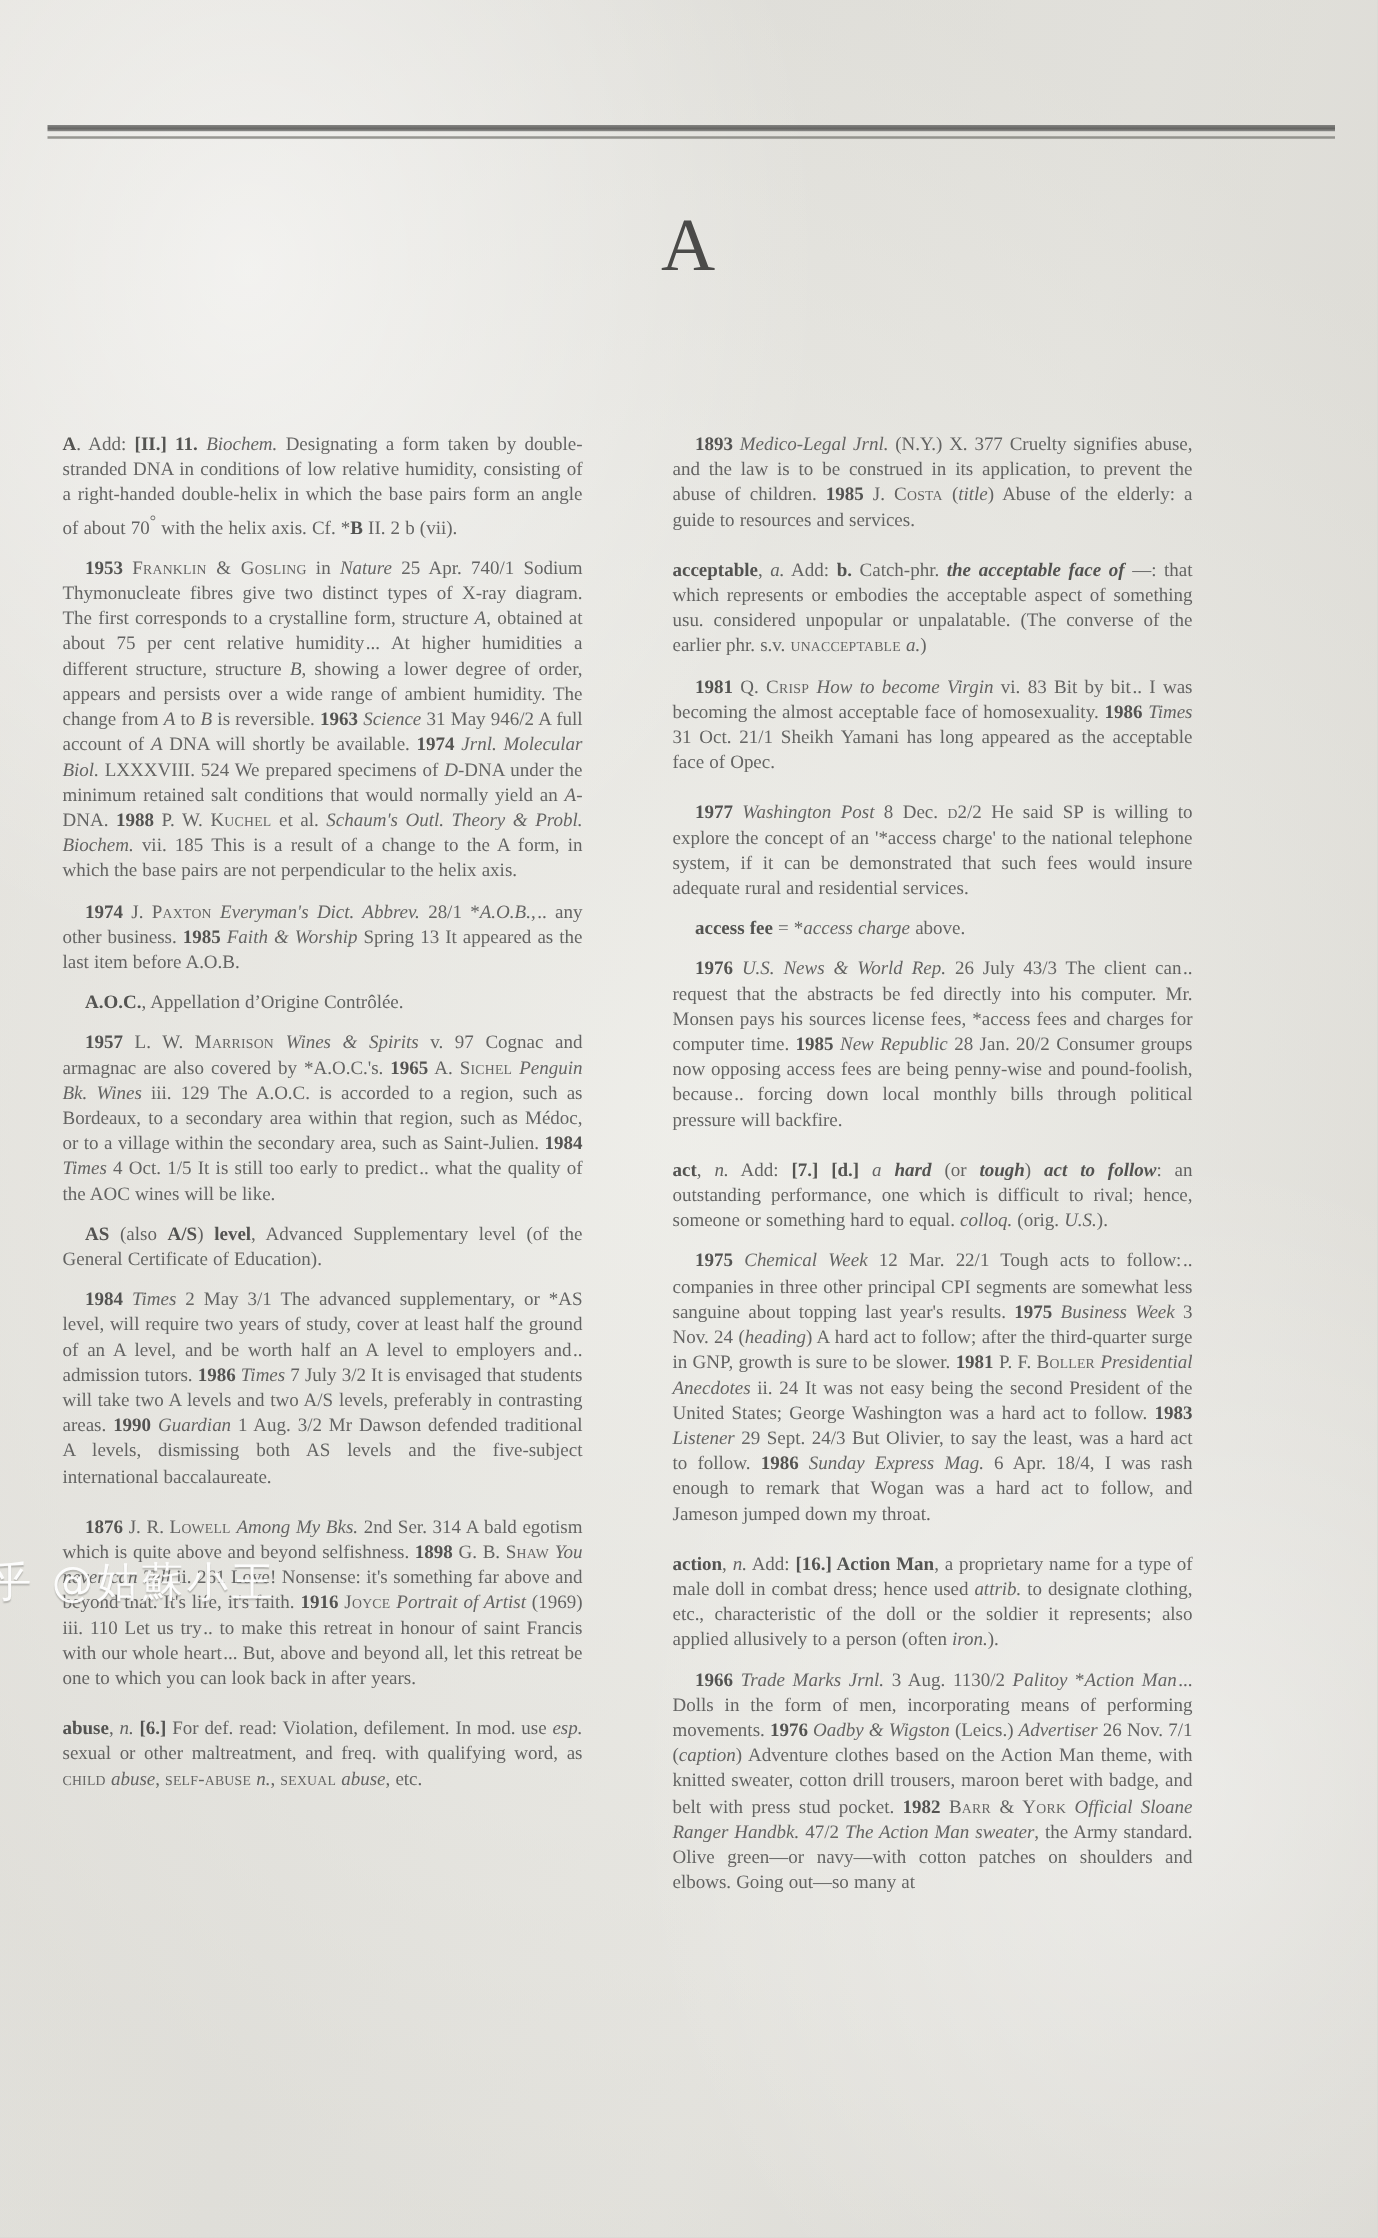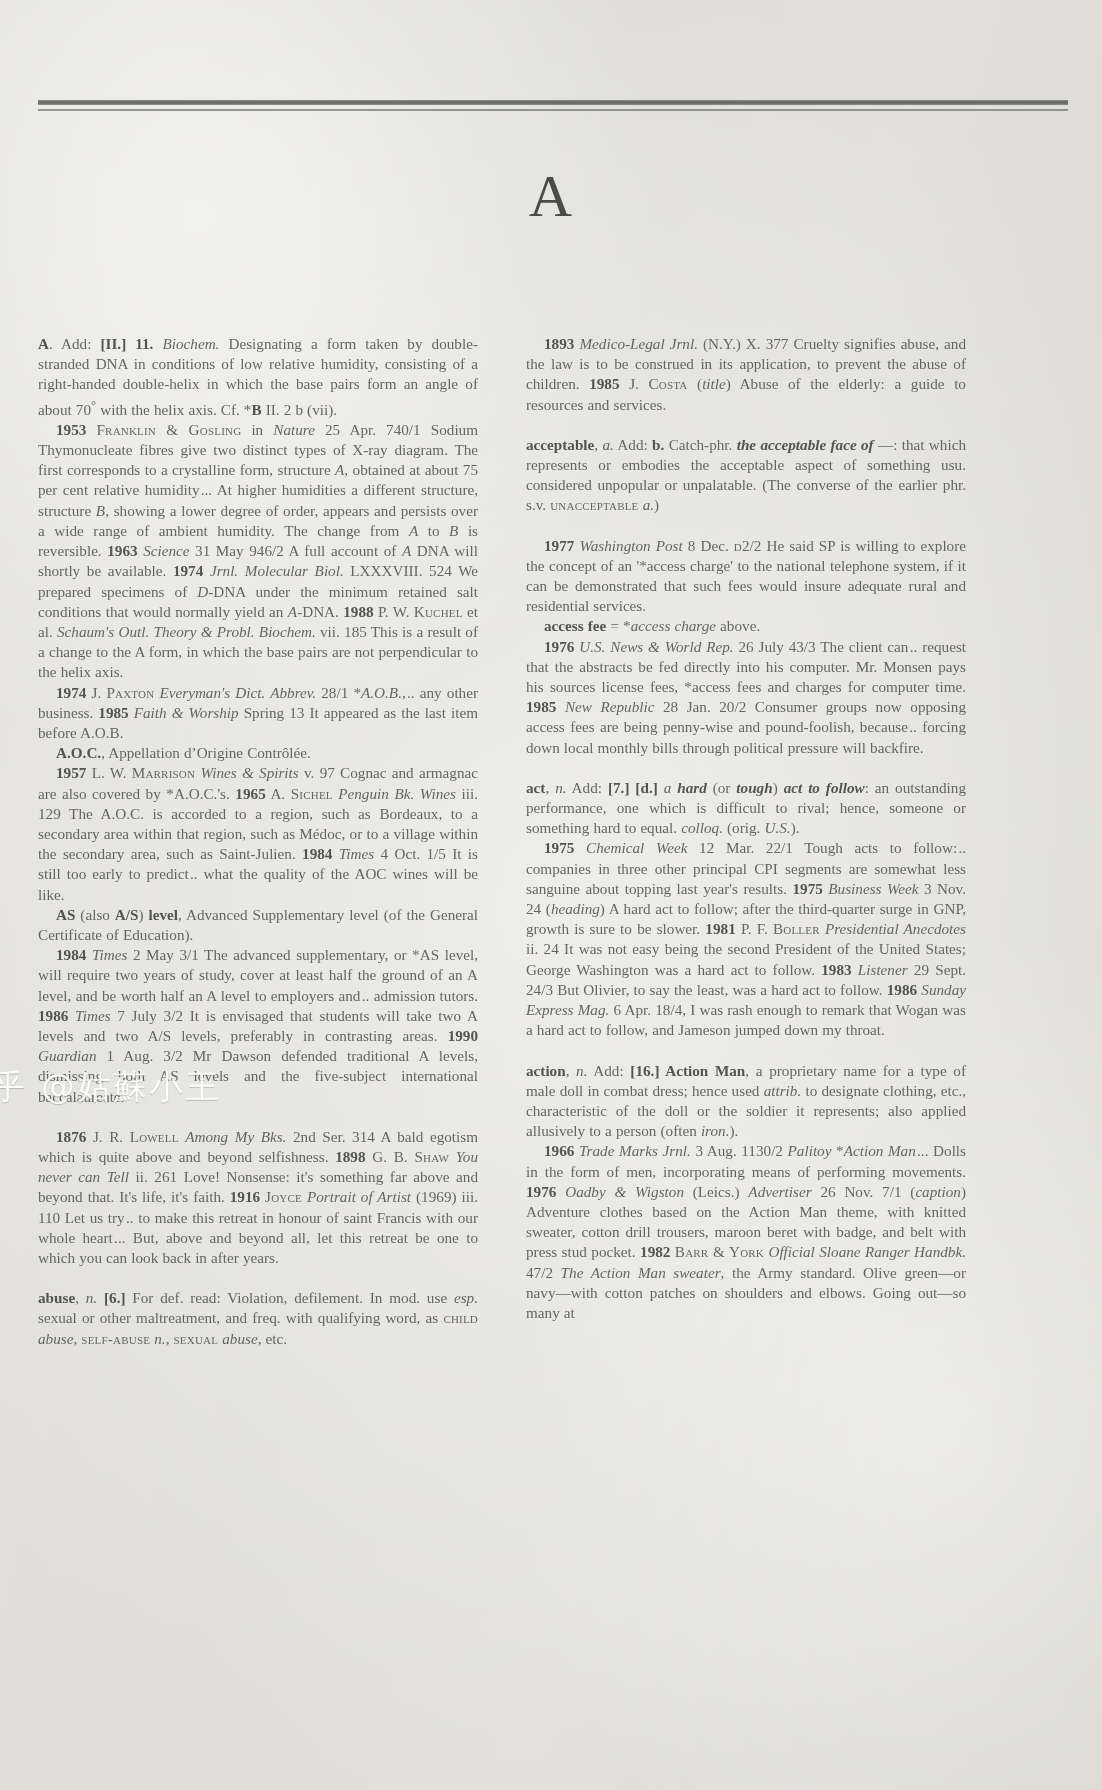--- a/index.html
+++ b/index.html
@@ -82,21 +82,21 @@
     line-height: 20.2px;
     text-align: justify;
     text-justify: inter-word;
     -webkit-hyphens: none;
     hyphens: none;
     word-spacing: 0.02em;
   }
 
   .entry { margin-bottom: 20px; }
   .entry:last-child { margin-bottom: 0; }
-  .blk { margin: 0; font-family: Liberation Serif, serif; }
+  .blk { margin: 12px; font-family: Liberation Serif, serif; }
   .quot { text-indent: 18px; }
   .sense { text-indent: 18px; }
 
   b, .b { font-weight: bold; color: #4c4c4a; }
   i, .i { font-style: italic; }
   .sc {
     font-variant: small-caps;
     letter-spacing: 0.2px;
   }
   .yr { font-weight: bold; }
@@ -146,20 +146,21 @@
         <div class="entry">
           <p class="blk"><b>abuse</b>, <i>n.</i> <b>[6.]</b> For def. read: Violation, defilement. In mod. use <i>esp.</i> sexual or other maltreatment, and freq. with qualifying word, as <span class="sc">child</span> <i>abuse</i>, <span class="sc">self-abuse</span> <i>n.</i>, <span class="sc">sexual</span> <i>abuse</i>, etc.</p>
         </div>
       </div>
     <div class="col" id="col-right">
         <div class="entry">
           <p class="blk quot"><b class="yr">1893</b> <i>Medico-Legal Jrnl.</i> (N.Y.) X. 377 Cruelty signifies abuse, and the law is to be construed in its application, to prevent the abuse of children. <b class="yr">1985</b> J. <span class="sc">Costa</span> (<i>title</i>) Abuse of the elderly: a guide to resources and services.</p>
         </div>
         <div class="entry">
           <p class="blk"><b>acceptable</b>, <i>a.</i> Add: <b>b.</b> Catch-phr. <i><b>the acceptable face of</b></i> —: that which represents or embodies the acceptable aspect of something usu. considered unpopular or unpalatable. (The converse of the earlier phr. s.v. <span class="sc">unacceptable</span> <i>a.</i>)</p>
+          <p class="blk quot"><b class="yr">1981</b> Q. <span class="sc">Crisp</span> <i>How to become Virgin</i> vi. 83 Bit by bit .. I was becoming the almost acceptable face of homosexuality. <b class="yr">1986</b> <i>Times</i> 31 Oct. 21/1 Sheikh Yamani has long appeared as the acceptable face of Opec.</p>
         </div>
         <div class="entry">
           <p class="blk quot"><b class="yr">1977</b> <i>Washington Post</i> 8 Dec. <span class="sc">d</span>2/2 He said SP is willing to explore the concept of an '*access charge' to the national telephone system, if it can be demonstrated that such fees would insure adequate rural and residential services.</p>
           <p class="blk sense"><b>access fee</b> = *<i>access charge</i> above.</p>
           <p class="blk quot"><b class="yr">1976</b> <i>U.S. News &amp; World Rep.</i> 26 July 43/3 The client can .. request that the abstracts be fed directly into his computer. Mr. Monsen pays his sources license fees, *access fees and charges for computer time. <b class="yr">1985</b> <i>New Republic</i> 28 Jan. 20/2 Consumer groups now opposing access fees are being penny-wise and pound-foolish, because .. forcing down local monthly bills through political pressure will backfire.</p>
         </div>
         <div class="entry">
           <p class="blk"><b>act</b>, <i>n.</i> Add: <b>[7.] [d.]</b> <i>a <b>hard</b></i> (or <i><b>tough</b></i>) <i><b>act to follow</b></i>: an outstanding performance, one which is difficult to rival; hence, someone or something hard to equal. <i>colloq.</i> (orig. <i>U.S.</i>).</p>
           <p class="blk quot"><b class="yr">1975</b> <i>Chemical Week</i> 12 Mar. 22/1 Tough acts to follow: .. companies in three other principal CPI segments are somewhat less sanguine about topping last year's results. <b class="yr">1975</b> <i>Business Week</i> 3 Nov. 24 (<i>heading</i>) A hard act to follow; after the third-quarter surge in GNP, growth is sure to be slower. <b class="yr">1981</b> P. F. <span class="sc">Boller</span> <i>Presidential Anecdotes</i> ii. 24 It was not easy being the second President of the United States; George Washington was a hard act to follow. <b class="yr">1983</b> <i>Listener</i> 29 Sept. 24/3 But Olivier, to say the least, was a hard act to follow. <b class="yr">1986</b> <i>Sunday Express Mag.</i> 6 Apr. 18/4, I was rash enough to remark that Wogan was a hard act to follow, and Jameson jumped down my throat.</p>
         </div>

